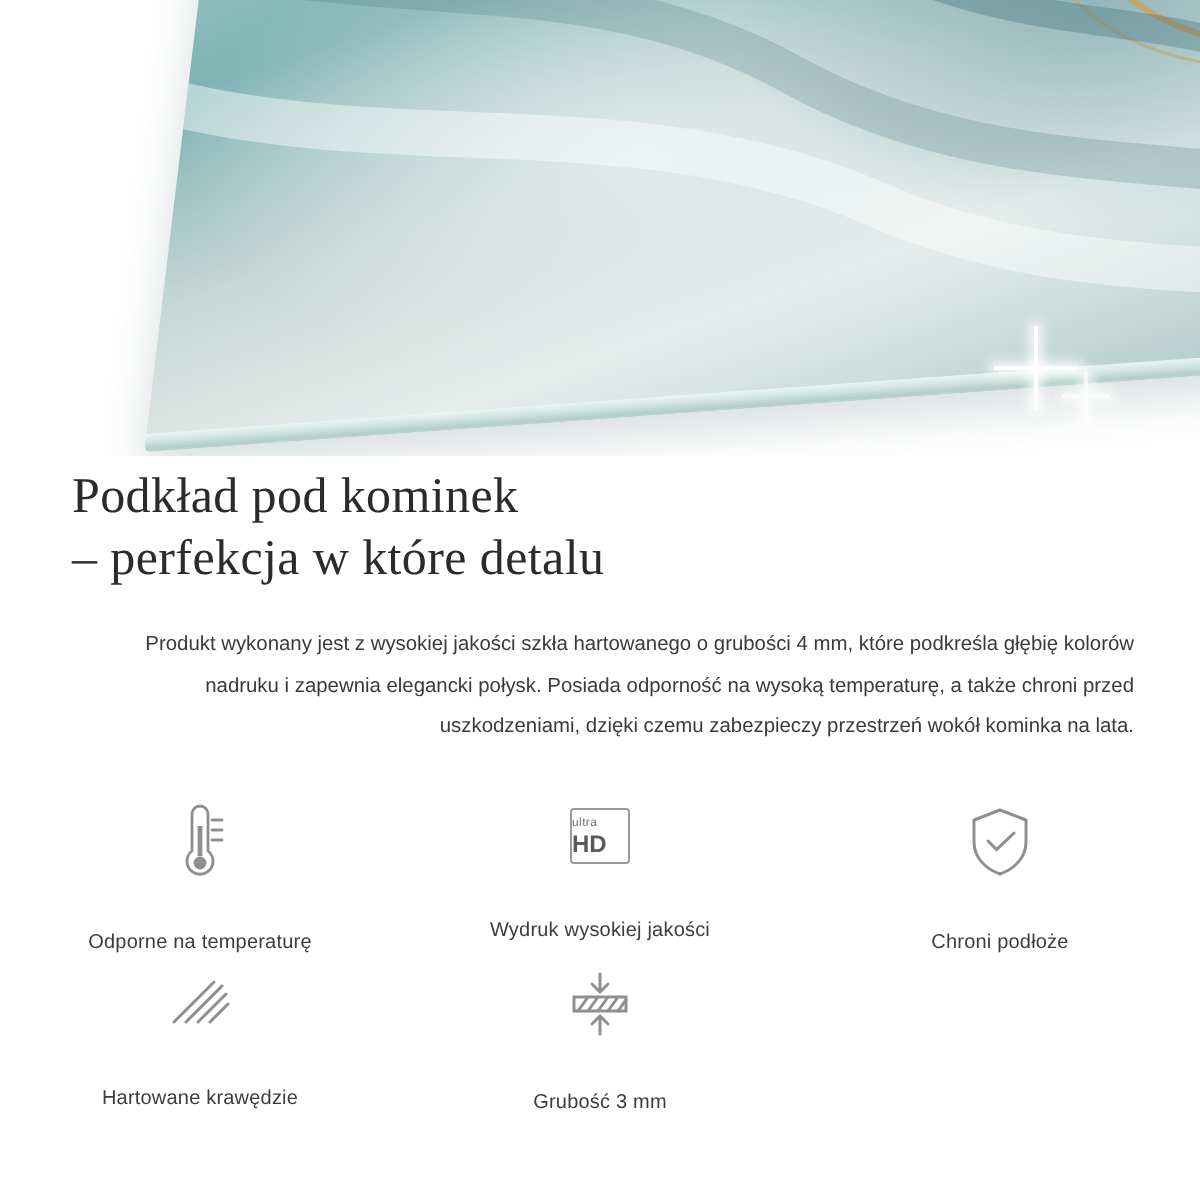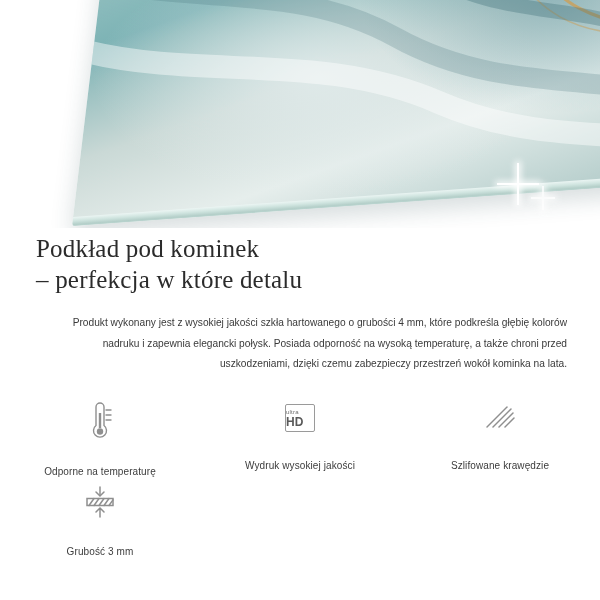--- a/index.html
+++ b/index.html
@@ -220,32 +220,41 @@
     <div class="feature">
       <div class="glyph">
         <div class="ultrahd">
           <span class="u1">ultra</span>
           <span class="u2">HD</span>
         </div>
       </div>
       <div class="caption">Wydruk wysokiej jakości</div>
     </div>
 
+    <div class="feature">
+      <div class="glyph">
+        <svg width="36" height="40" viewBox="0 0 36 40" fill="none" stroke="#8f8f8f" stroke-width="1.5" stroke-linecap="round" stroke-linejoin="round">
+          <path d="M18 4 L31 9 v11 c0 8-6 13.5-13 16-7-2.5-13-8-13-16V9 Z"></path>
+          <path d="M12 19.5 l4.3 4.3 L25 15.5"></path>
+        </svg>
+      </div>
+      <div class="caption">Chroni podłoże</div>
+    </div>
 
 
     <div class="feature">
       <div class="glyph">
         <svg width="38" height="34" viewBox="0 0 38 34" fill="none" stroke="#8f8f8f" stroke-width="1.5" stroke-linecap="round">
           <path d="M6 26 L26 6"></path>
           <path d="M12 26 L30 8"></path>
           <path d="M18 26 L32 12"></path>
           <path d="M24 26 L33 17"></path>
         </svg>
       </div>
-      <div class="caption">Szlifowane krawędzie</div>
+      <div class="caption">Hartowane krawędzie</div>
     </div>
 
     <div class="feature">
       <div class="glyph">
         <svg width="38" height="36" viewBox="0 0 38 36" fill="none" stroke="#8f8f8f" stroke-width="1.5" stroke-linecap="round">
           <path d="M19 2 v8"></path>
           <path d="M15 7 l4 4 4 -4"></path>
           <rect x="6" y="13.5" width="26" height="7"></rect>
           <path d="M8 20.5 l5 -7 M13 20.5 l5 -7 M18 20.5 l5 -7 M23 20.5 l5 -7 M28 20.5 l4 -5.6"></path>
           <path d="M19 32 v-8"></path>

